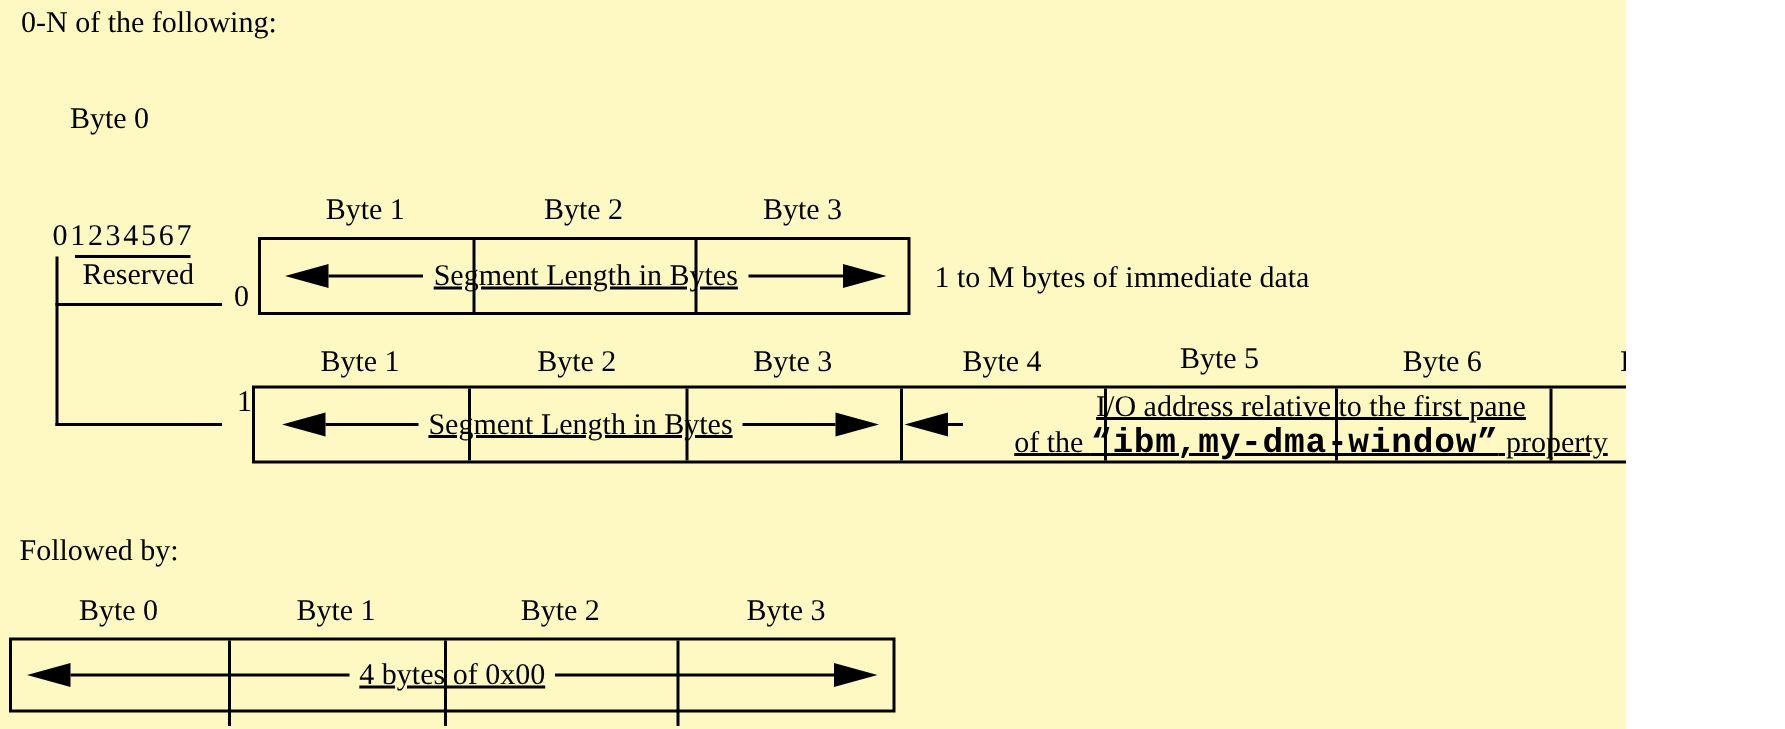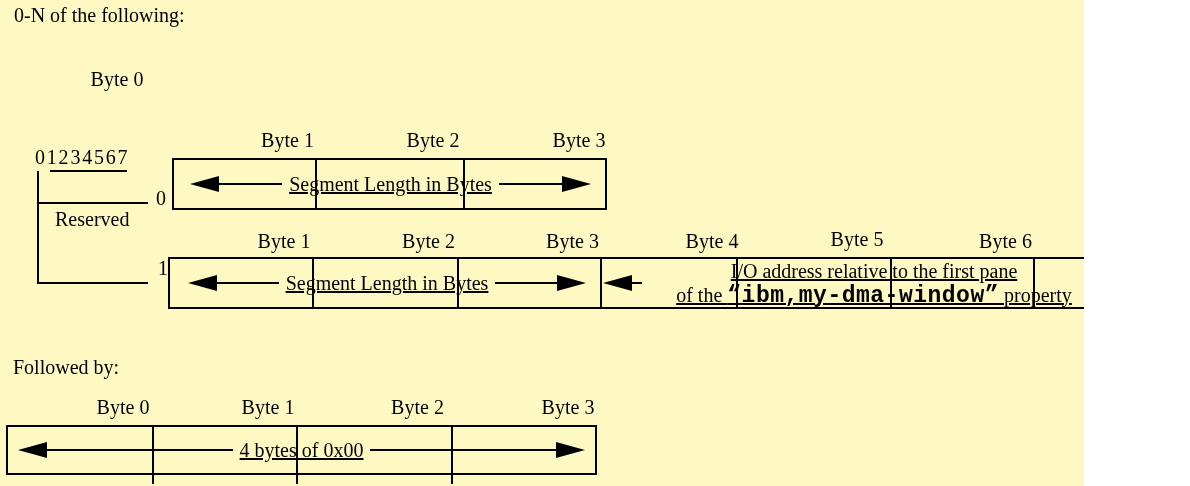--- a/index.html
+++ b/index.html
@@ -2,21 +2,21 @@
 <html><head>
 <meta charset="utf-8">
 <style>
   html, body { margin: 0; padding: 0; background: #fff; }
   .canvas {
     position: relative; width: 1084px; height: 486px; background: #fef9c3;
     overflow: hidden; color: #000;
     font-family: "Liberation Serif", "DejaVu Serif", serif;
   }
   .t { position: absolute; font-size: 20px; line-height: 22px; white-space: nowrap; }
-  .byte-label { position: absolute; font-size: 20px; line-height: 22px; text-align: center; white-space: nowrap; padding-left: 44px; }
+  .byte-label { position: absolute; font-size: 20px; line-height: 22px; text-align: center; white-space: nowrap; }
   .fbox { position: absolute; border: 2px solid #000; box-sizing: border-box; }
   .vdiv { position: absolute; top: 0; width: 2px; height: 100%; background: #000; }
   .vdiv-tall { position: absolute; top: 0; width: 2px; background: #000; }
   .hline { position: absolute; height: 2px; background: #000; }
   .vline { position: absolute; width: 2px; background: #000; }
   .arrow-row { position: absolute; display: flex; align-items: center; text-decoration: underline; }
   .ah { width: 0; height: 0; flex: 0 0 auto; }
   .ah.left  { border-top: 8px solid transparent; border-bottom: 8px solid transparent; border-right: 29px solid #000; }
   .ah.right { border-top: 8px solid transparent; border-bottom: 8px solid transparent; border-left: 29px solid #000; }
   .aline { height: 2px; background: #000; flex: 1 1 auto; }
@@ -30,21 +30,21 @@
 </head>
 <body>
 
 <div class="canvas">
 
   <div class="t" style="left:14px; top:4px;">0-N of the following:</div>
 
   <div class="byte-label" style="left:0px; top:68px; width:146px;">Byte 0</div>
   <div class="t" style="left:35px; top:146px; letter-spacing:1.8px;">01234567</div>
   <div class="hline" style="left:50px; top:170px; width:77px;"></div>
-  <div class="t" style="left:55px; top:172px;margin-top:36px;">Reserved</div>
+  <div class="t" style="left:55px; top:172px;">Reserved</div>
 
   <div class="vline" style="left:37px; top:171px; height:113px;"></div>
   <div class="hline" style="left:37px; top:202px; width:111px;"></div>
   <div class="hline" style="left:37px; top:282px; width:111px;"></div>
   <div class="t" style="left:156px; top:187px;">0</div>
   <div class="t" style="left:158px; top:257px;">1</div>
 
   <div class="byte-label" style="left:172px; top:129px; width:143px;">Byte 1</div>
   <div class="byte-label" style="left:315px; top:129px; width:148px;">Byte 2</div>
   <div class="byte-label" style="left:463px; top:129px; width:144px;">Byte 3</div>
@@ -52,20 +52,21 @@
     <div class="vdiv" style="left:141px;"></div>
     <div class="vdiv" style="left:289px;"></div>
     <div class="arrow-row" style="left:16px; right:14px; top:0; bottom:0;">
       <span class="ah left"></span>
       <span class="aline"></span>
       <span class="atext">Segment Length in Bytes</span>
       <span class="aline"></span>
       <span class="ah right"></span>
     </div>
   </div>
+  <div class="t" style="left:623px; top:174px;">1 to M bytes of immediate data</div>
 
   <div class="byte-label" style="left:168px; top:230px; width:144px;">Byte 1</div>
   <div class="byte-label" style="left:312px; top:230px; width:145px;">Byte 2</div>
   <div class="byte-label" style="left:457px; top:230px; width:143px;">Byte 3</div>
   <div class="byte-label" style="left:600px; top:230px; width:136px;">Byte 4</div>
   <div class="byte-label" style="left:736px; top:228px; width:154px;">Byte 5</div>
   <div class="byte-label" style="left:890px; top:230px; width:143px;">Byte 6</div>
   <div class="byte-label" style="left:1033px; top:230px; width:147px;">Byte 7</div>
   <div class="fbox" style="left:168px; top:257px; width:1012px; height:52px;">
     <div class="vdiv" style="left:142px;"></div>

